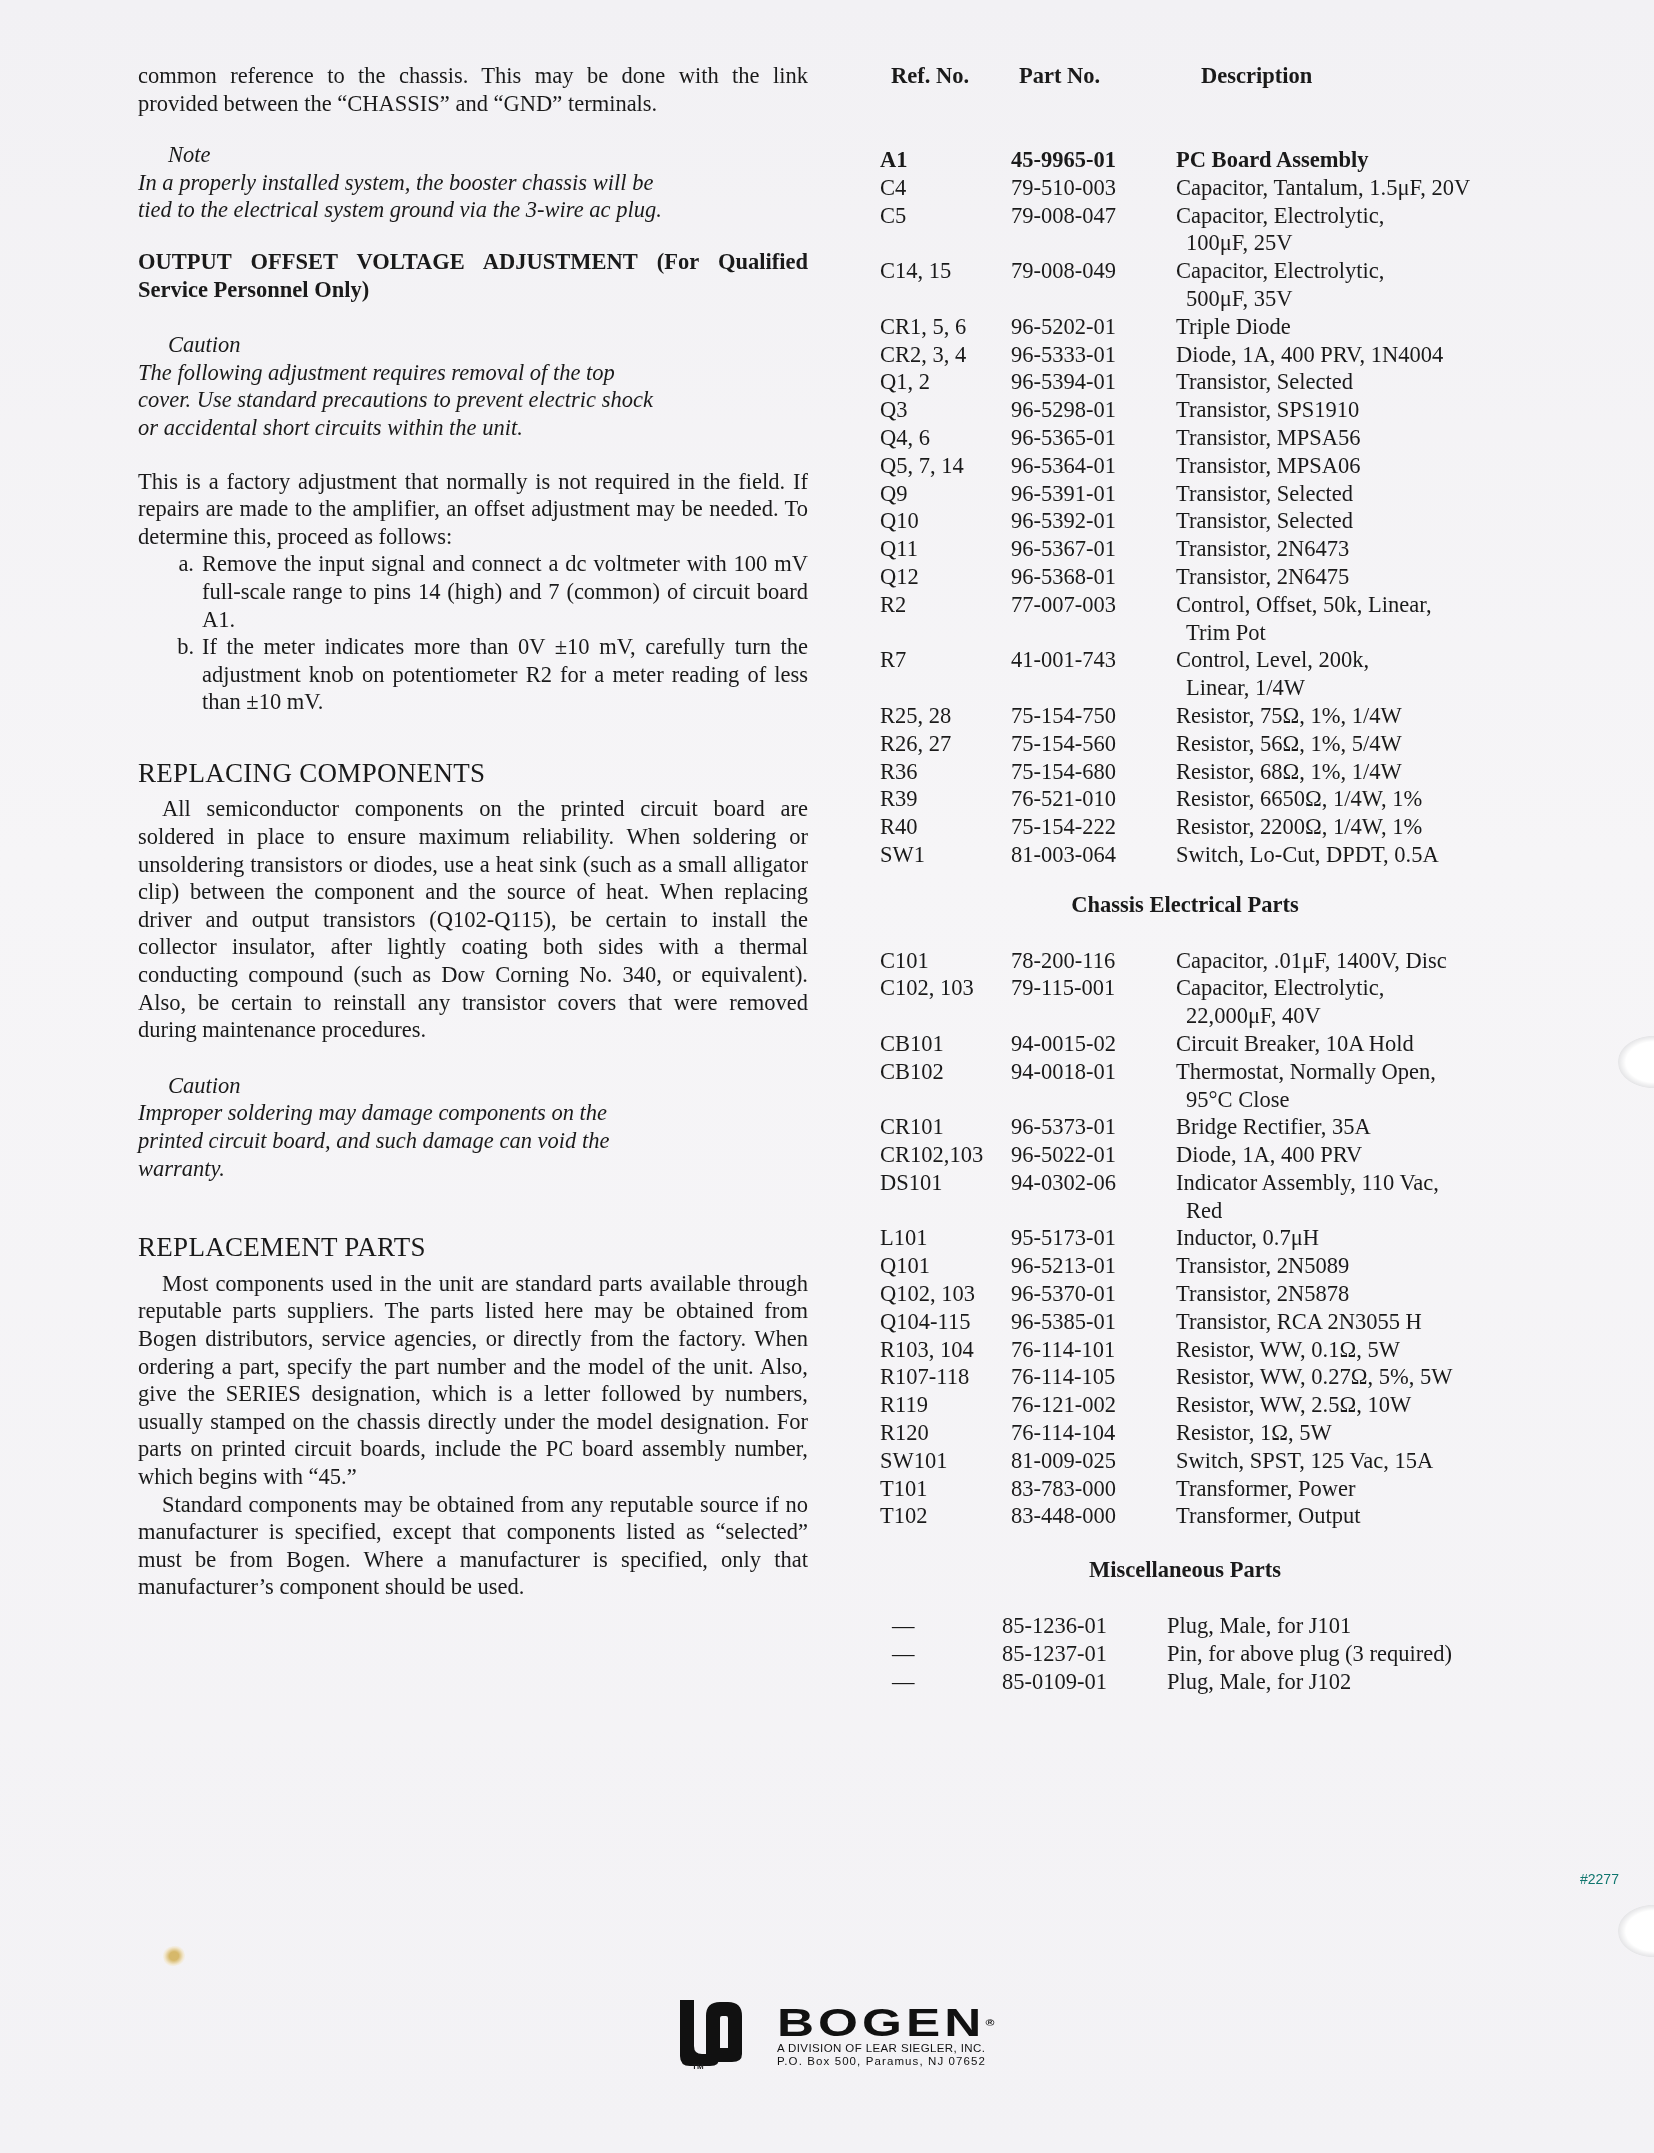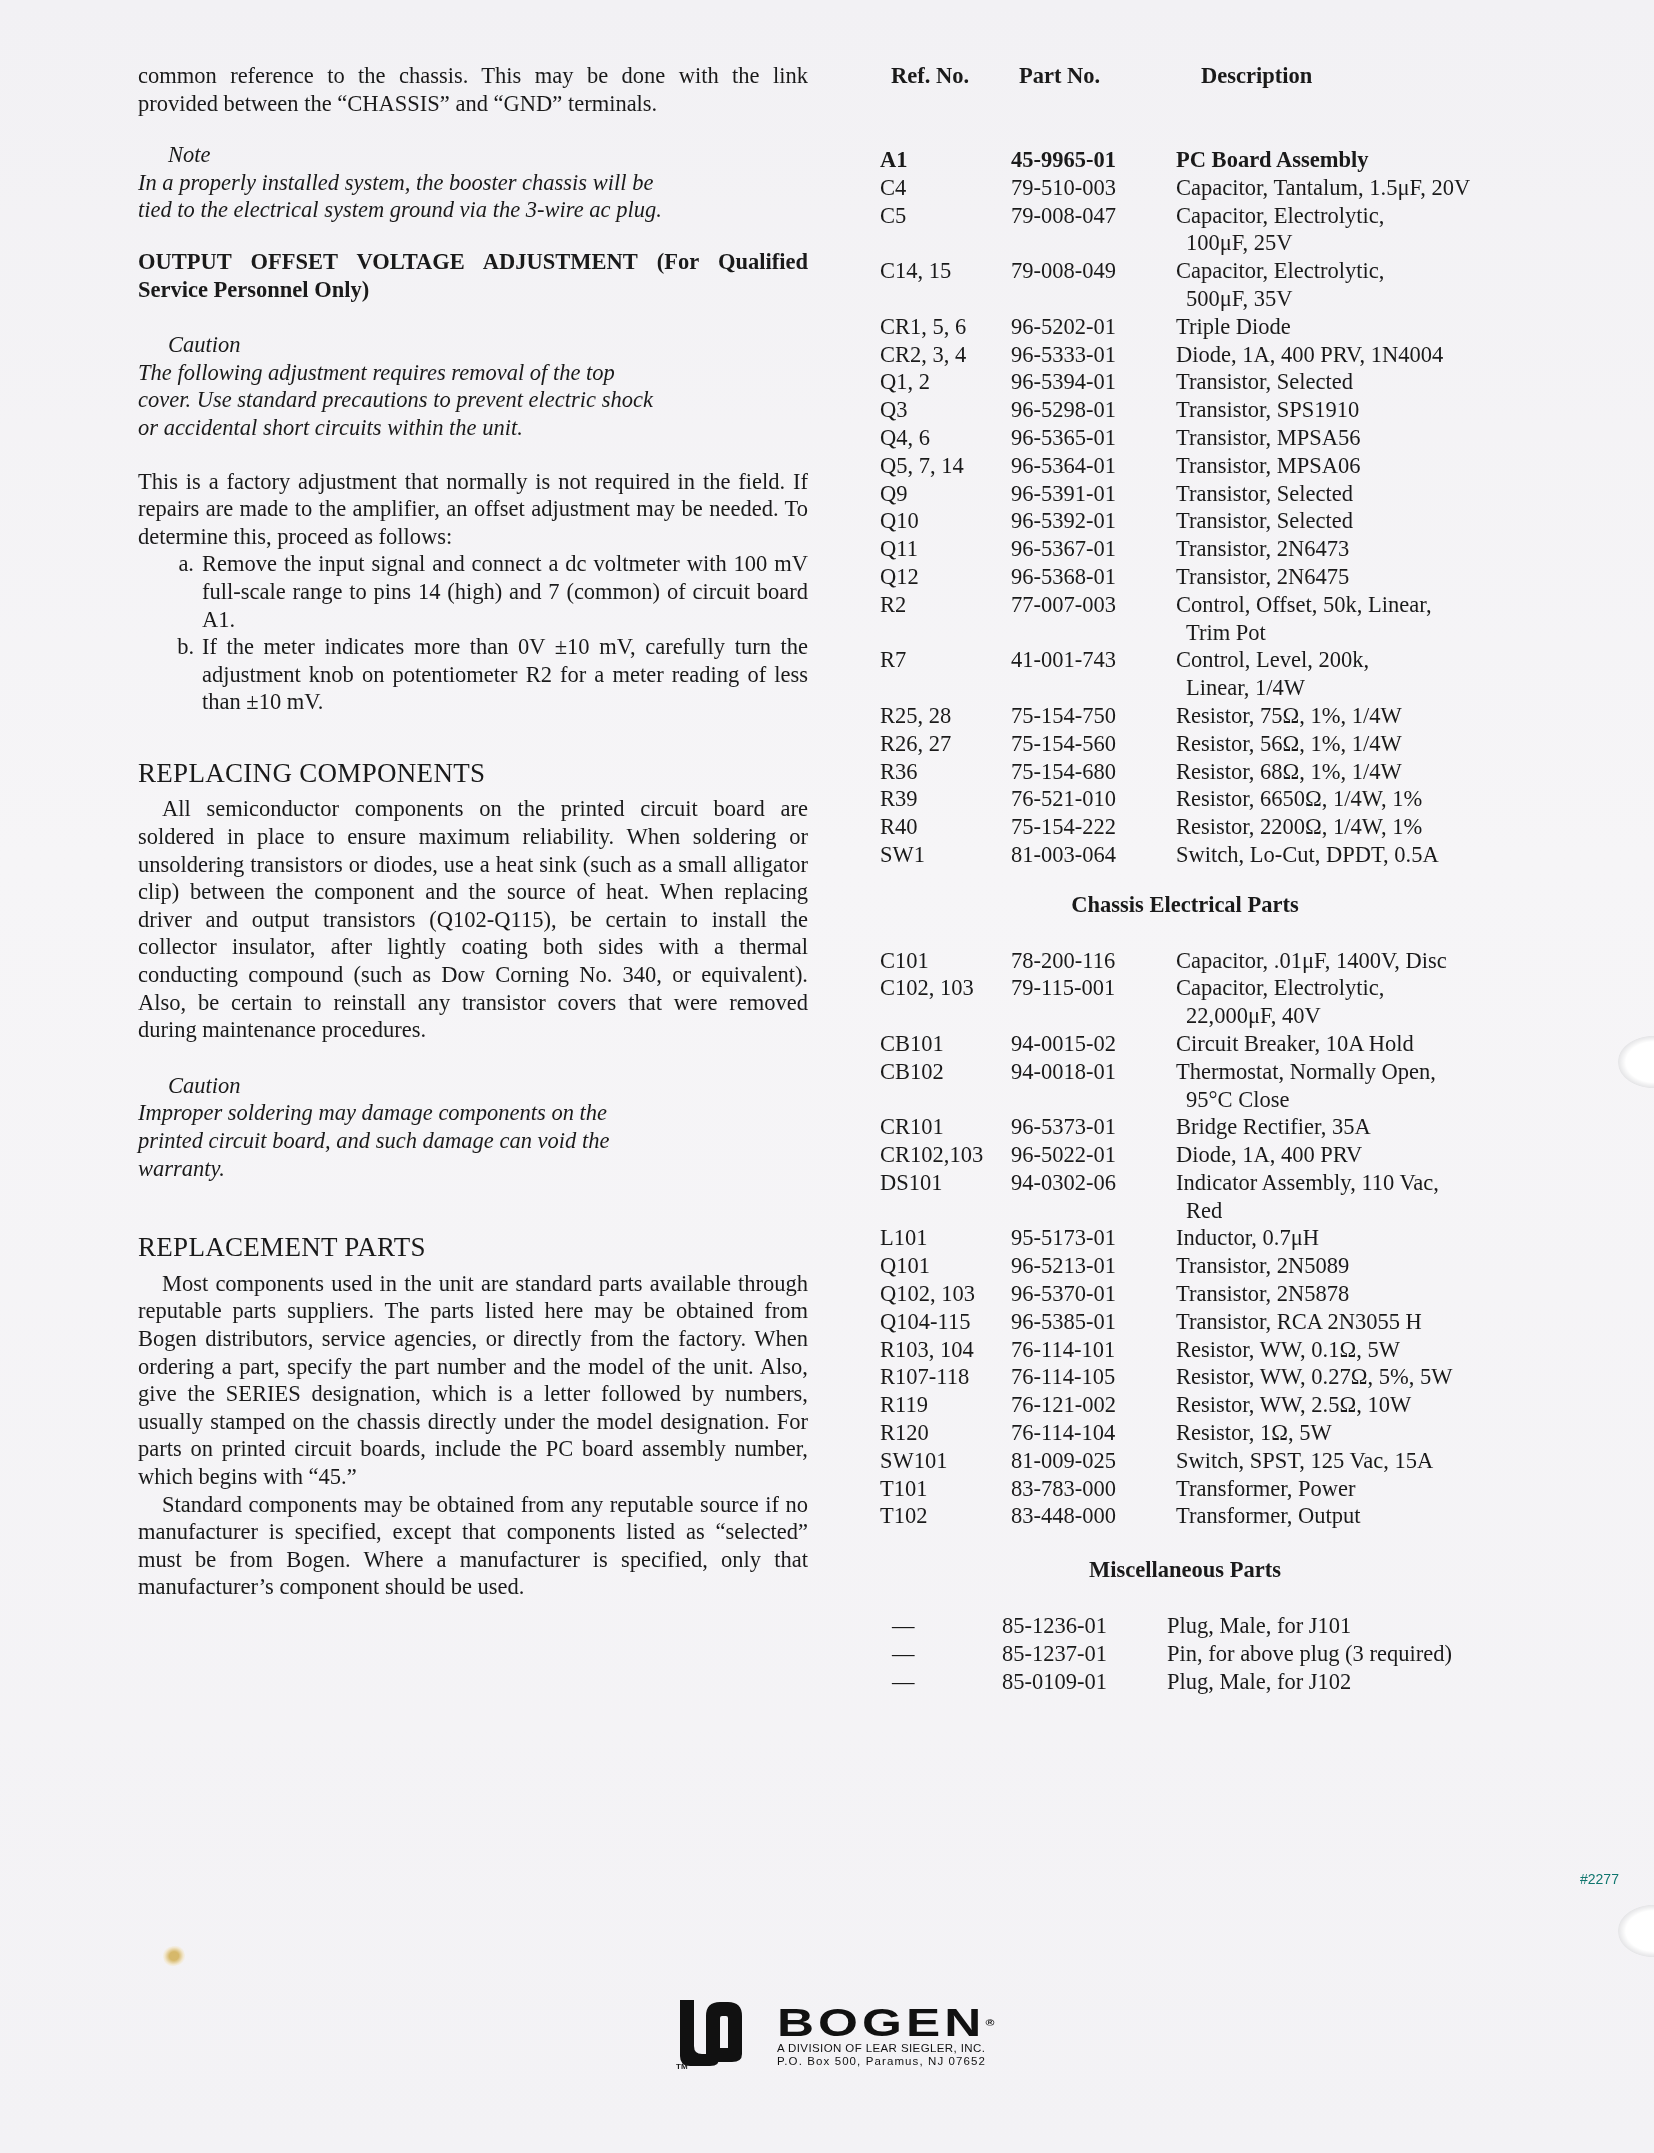--- a/index.html
+++ b/index.html
@@ -75,21 +75,21 @@
     position: absolute; left: 163px; top: 1946px; width: 22px; height: 20px;
     background: radial-gradient(ellipse, #d6b86a 30%, rgba(240,220,170,0.5) 60%, rgba(0,0,0,0) 75%);
     transform: rotate(-15deg);
   }
 
   
   .footer {
     position: absolute; left: 676px; top: 1996px; display: flex; align-items: flex-start;
   }
   .logo-mark { position: relative; width: 80px; height: 72px; }
-  .tm { position: absolute; left: 0; top: 66px; font-family: "Liberation Sans", sans-serif; font-size: 8px; font-weight: bold; }
+  .tm { position: absolute; left: 16px; top: 66px; font-family: "Liberation Sans", sans-serif; font-size: 8px; font-weight: bold; }
   .brand { margin-left: 21px; }
   .brand-name {
     font-family: "Liberation Sans", "DejaVu Sans", sans-serif; font-weight: 900;
     font-size: 38px; letter-spacing: 3px; line-height: 38px; transform: scaleX(1.35);
     transform-origin: left; color: #111; margin-top: 8px;
   }
   .reg { font-size: 9px; vertical-align: bottom; letter-spacing: 0; }
   .brand-line {
     font-family: "Liberation Sans", "DejaVu Sans", sans-serif; font-size: 11.5px;
     line-height: 13px; color: #111; letter-spacing: 0.4px;
@@ -229,21 +229,21 @@
         <span class="c-desc"><span>Control, Level, 200k,</span><span class="cont">Linear, 1/4W</span></span>
       </div>
       <div class="row">
         <span class="c-ref">R25, 28</span>
         <span class="c-part">75-154-750</span>
         <span class="c-desc"><span>Resistor, 75Ω, 1%, 1/4W</span></span>
       </div>
       <div class="row">
         <span class="c-ref">R26, 27</span>
         <span class="c-part">75-154-560</span>
-        <span class="c-desc"><span>Resistor, 56Ω, 1%, 1/4W</span></span>
+        <span class="c-desc"><span>Resistor, 56Ω, 1%, 5/4W</span></span>
       </div>
       <div class="row">
         <span class="c-ref">R36</span>
         <span class="c-part">75-154-680</span>
         <span class="c-desc"><span>Resistor, 68Ω, 1%, 1/4W</span></span>
       </div>
       <div class="row">
         <span class="c-ref">R39</span>
         <span class="c-part">76-521-010</span>
         <span class="c-desc"><span>Resistor, 6650Ω, 1/4W, 1%</span></span>

